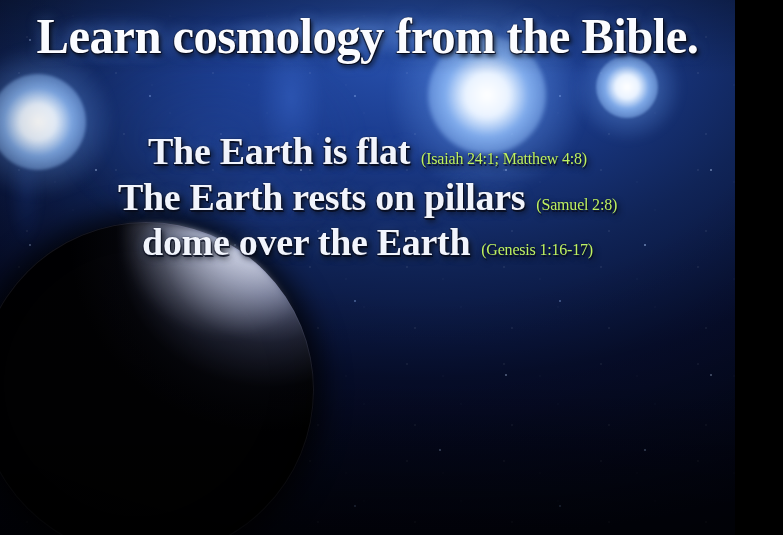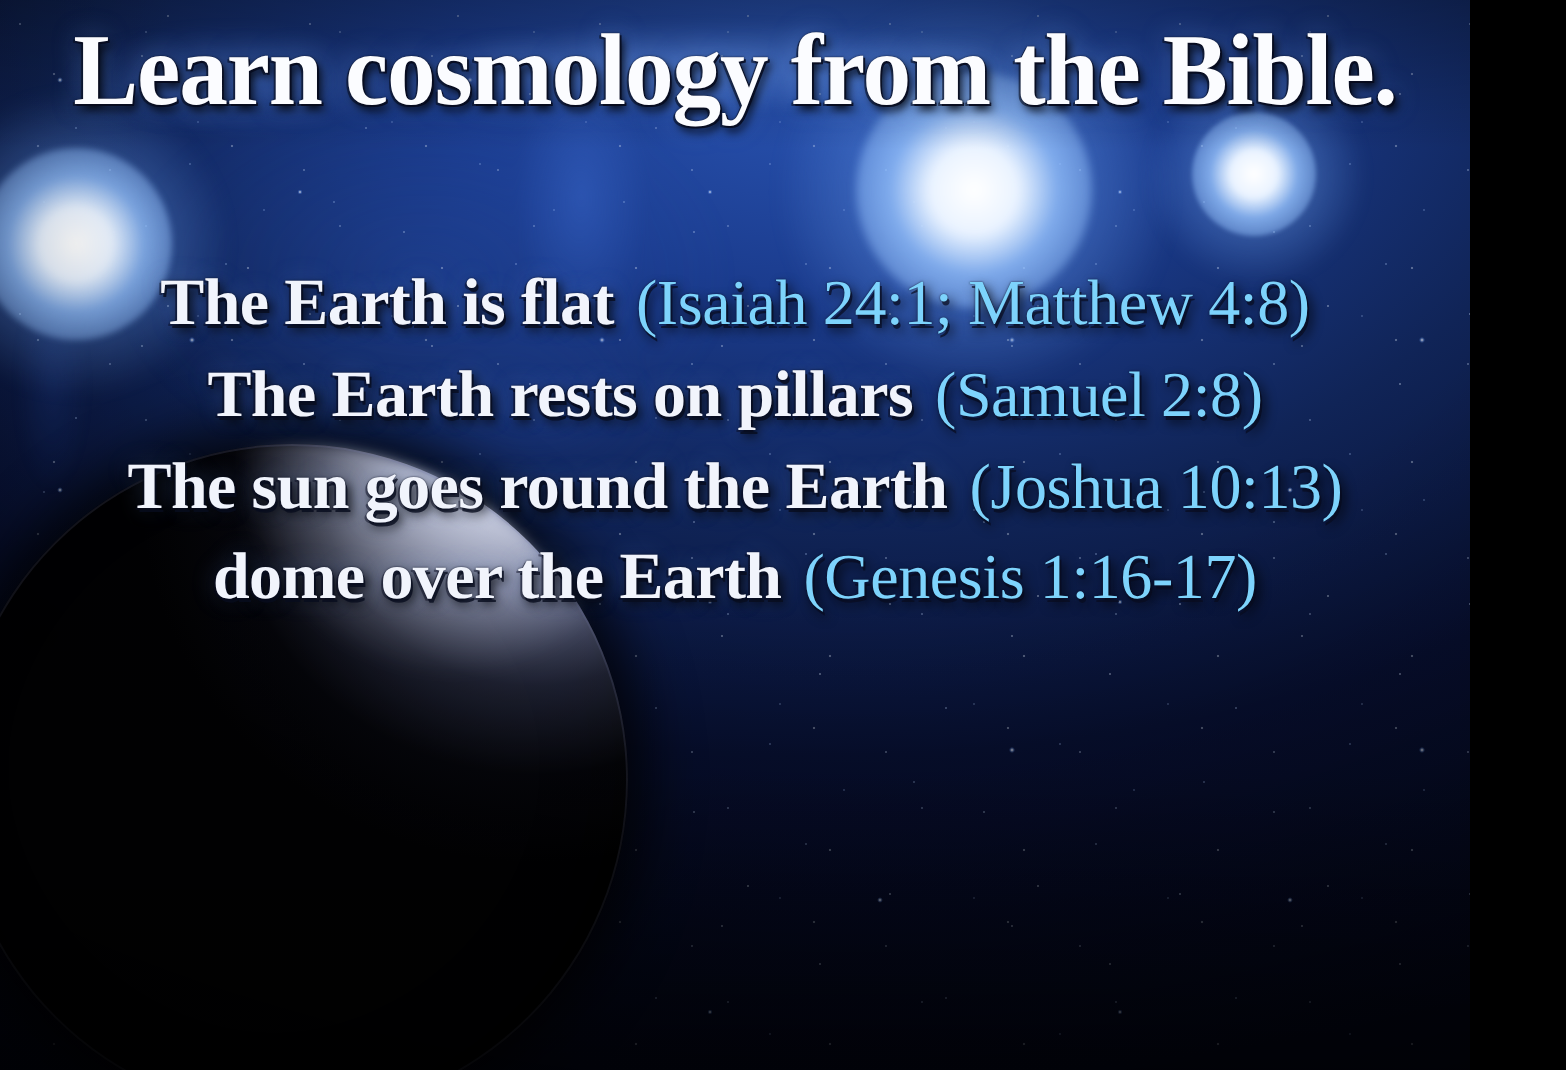--- a/index.html
+++ b/index.html
@@ -178,36 +178,36 @@
   }
   .line {
     text-align: center;
     white-space: nowrap;
     color: #f1f4fc;
     height: 46px;
     line-height: 46px;
   }
   .line.tight { height: 44px; line-height: 44px; }
   .stmt {
-    font-size: 33px;
+    font-size: 38px;
     font-weight: 700;
     letter-spacing: -0.3px;
     text-shadow:
       0 0 1px rgba(10,14,34,.9),
       1px 2px 0 rgba(8,12,30,.8),
       -1px 1px 0 rgba(8,12,30,.45),
       2px 3px 6px rgba(0,0,0,.9),
       0 0 12px rgba(120,165,255,.28);
   }
   .ref {
-    font-size: 32px;
+    font-size: 16px;
     font-weight: 400;
     letter-spacing: -0.2px;
     margin-left: 7px;
-    color: #7dd3fc;
+    color: #bef264;
     text-shadow:
       0 0 1px rgba(10,14,34,.85),
       1px 2px 0 rgba(8,12,30,.7),
       2px 3px 6px rgba(0,0,0,.9);
   }
 </style>
 </head>
 <body>
 
 <div id="poster">
@@ -253,24 +253,20 @@
         <span class="stmt">The Earth is flat</span>
         <span class="ref">(Isaiah 24:1; Matthew 4:8)</span>
       </div>
 
 
       <div class="line">
         <span class="stmt">The Earth rests on pillars</span>
         <span class="ref">(Samuel 2:8)</span>
       </div>
 
-      <div class="line">
-        <span class="stmt">The sun goes round the Earth</span>
-        <span class="ref">(Joshua 10:13)</span>
-      </div>
 
       <div class="line tight">
         <span class="stmt">dome over the Earth</span>
         <span class="ref">(Genesis 1:16-17)</span>
       </div>
 
     </div>
   </div>
 </div>
 

